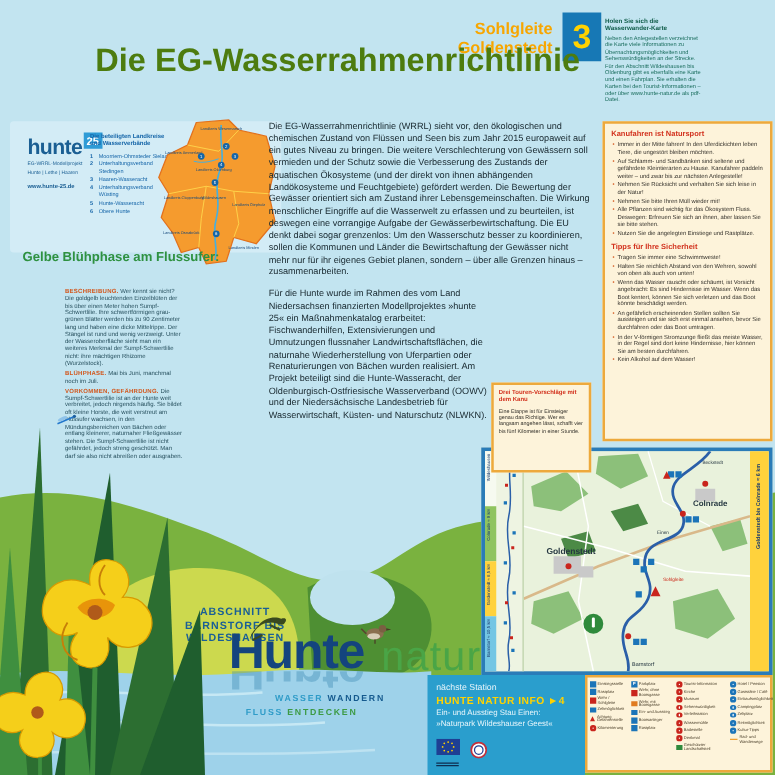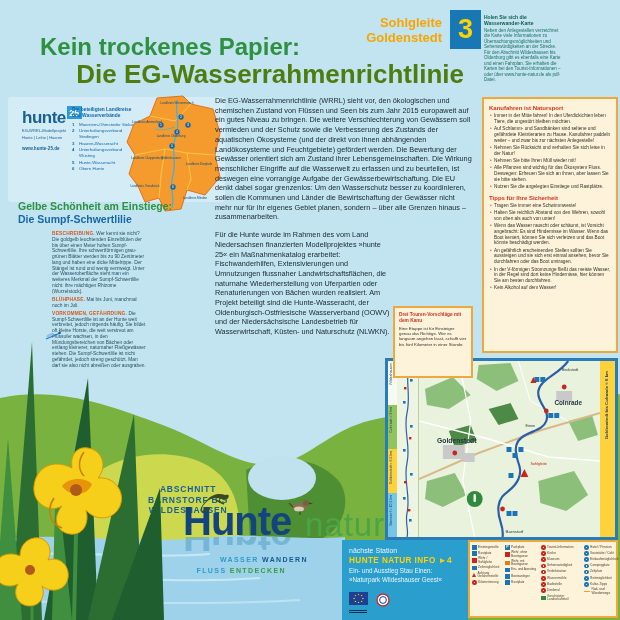--- a/index.html
+++ b/index.html
@@ -140,21 +140,20 @@
     <div>Goldenstedt</div>
   </div>
   <div class="abs badge">
     <span>3</span>
   </div>
   <div class="abs map-hint">
     <div class="ht">Holen Sie sich die Wasserwander-Karte</div>
     <div class="hb">Neben den Anlegestellen verzeichnet die Karte viele Informationen zu Übernachtungsmöglichkeiten und Sehenswürdigkeiten an der Strecke. Für den Abschnitt Wildeshausen bis Oldenburg gibt es ebenfalls eine Karte und einen Fahrplan. Sie erhalten die Karten bei den Tourist-Informationen – oder über www.hunte-natur.de als pdf-Datei.</div>
   </div>
   <div class="abs title">
-    <div class="t1">Kein trockenes Papier:</div>
     <div class="t2">Die EG-Wasserrahmenrichtlinie</div>
   </div>
 
   <div class="abs hcard">
     <div class="hlogo">
       <div class="row">
         <span class="word">hunte</span>
         <span class="num">25</span>
       </div>
       <div class="sub">EG-WRRL-Modellprojekt</div>
@@ -221,22 +220,21 @@
       <circle cx="52" cy="37" r="2.7" fill="#1566a8"></circle>
         <text x="52" y="38.2" font-size="3.4" fill="#fff" text-anchor="middle">4</text>
       <circle cx="47" cy="51" r="2.7" fill="#1566a8"></circle>
         <text x="47" y="52.2" font-size="3.4" fill="#fff" text-anchor="middle">5</text>
       <circle cx="48" cy="92" r="2.7" fill="#1566a8"></circle>
         <text x="48" y="93.2" font-size="3.4" fill="#fff" text-anchor="middle">6</text>
     </g>
   </svg>
 
   <div class="abs fl-title">
-    <div class="a">Gelbe Schönheit am Einstiege:</div>
-    <div class="b">Die Sumpf-Schwertlilie</div>
+    <div class="a">Gelbe Blühphase am Flussufer:</div>
   </div>
   <div class="abs fl-body">
     <p><span class="lead">Beschreibung.</span> <span>Wer kennt sie nicht? Die goldgelb leuchtenden Einzelblüten der bis über einen Meter hohen Sumpf-Schwertlilie. Ihre schwertförmigen grau-grünen Blätter werden bis zu 90 Zentimeter lang und haben eine dicke Mittelrippe. Der Stängel ist rund und wenig verzweigt. Unter der Wasseroberfläche sieht man ein weiteres Merkmal der Sumpf-Schwertlilie nicht: ihre mächtigen Rhizome (Wurzelstock).</span></p>
     <p><span class="lead">Blühphase.</span> <span>Mai bis Juni, manchmal noch im Juli.</span></p>
     <p><span class="lead">Vorkommen, Gefährdung.</span> <span>Die Sumpf-Schwertlilie ist an der Hunte weit verbreitet, jedoch nirgends häufig. Sie bildet oft kleine Horste, die weit verstreut am Flussufer wachsen, in den Mündungsbereichen von Bächen oder entlang kleinerer, naturnaher Fließgewässer stehen. Die Sumpf-Schwertlilie ist nicht gefährdet, jedoch streng geschützt. Man darf sie also nicht abreißen oder ausgraben.</span></p>
   </div>
 
   <div class="abs article">
     <p class="p1">Die EG-Wasserrahmenrichtlinie (WRRL) sieht vor, den ökologischen und chemischen Zustand von Flüssen und Seen bis zum Jahr 2015 europaweit auf ein gutes Niveau zu bringen. Die weitere Verschlechterung von Gewässern soll vermieden und der Schutz sowie die Verbesserung des Zustands der aquatischen Ökosysteme (und der direkt von ihnen abhängenden Landökosysteme und Feuchtgebiete) gefördert werden. Die Bewertung der Gewässer orientiert sich am Zustand ihrer Lebensgemeinschaften. Die Wirkung menschlicher Eingriffe auf die Wasserwelt zu erfassen und zu beurteilen, ist deswegen eine vorrangige Aufgabe der Gewässerbewirtschaftung. Die EU denkt dabei sogar grenzenlos: Um den Wasserschutz besser zu koordinieren, sollen die Kommunen und Länder die Bewirtschaftung der Gewässer nicht mehr nur für ihr eigenes Gebiet planen, sondern – über alle Grenzen hinaus – zusammenarbeiten.</p>
     <p class="p2">Für die Hunte wurde im Rahmen des vom Land Niedersachsen finanzierten Modellprojektes »hunte 25« ein Maßnahmenkatalog erarbeitet: Fischwanderhilfen, Extensivierungen und Umnutzungen flussnaher Landwirtschaftsflächen, die naturnahe Wiederherstellung von Uferpartien oder Renaturierungen von Bächen wurden realisiert. Am Projekt beteiligt sind die Hunte-Wasseracht, der Oldenburgisch-Ostfriesische Wasserverband (OOWV) und der Niedersächsische Landesbetrieb für Wasserwirtschaft, Küsten- und Naturschutz (NLWKN).</p>

